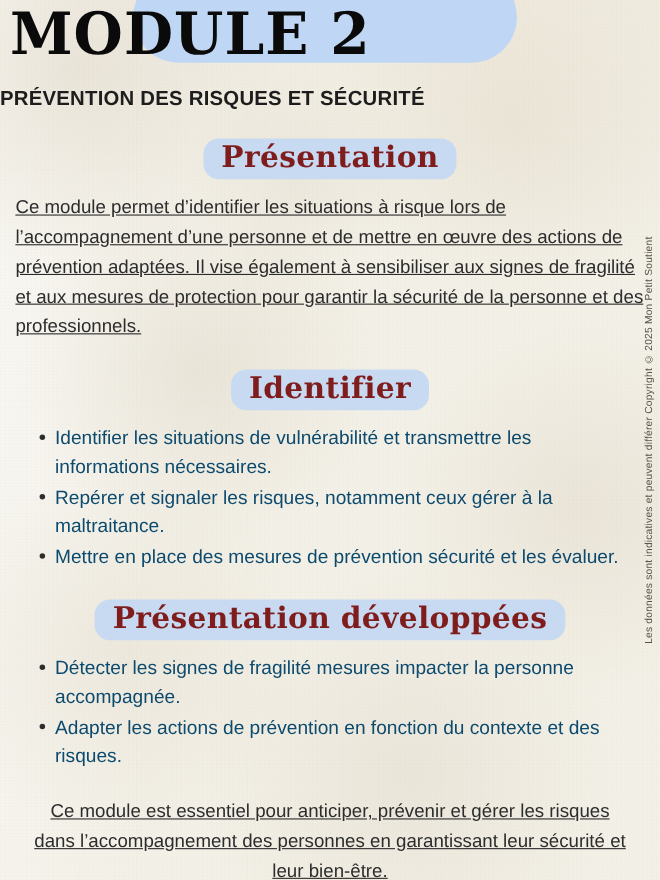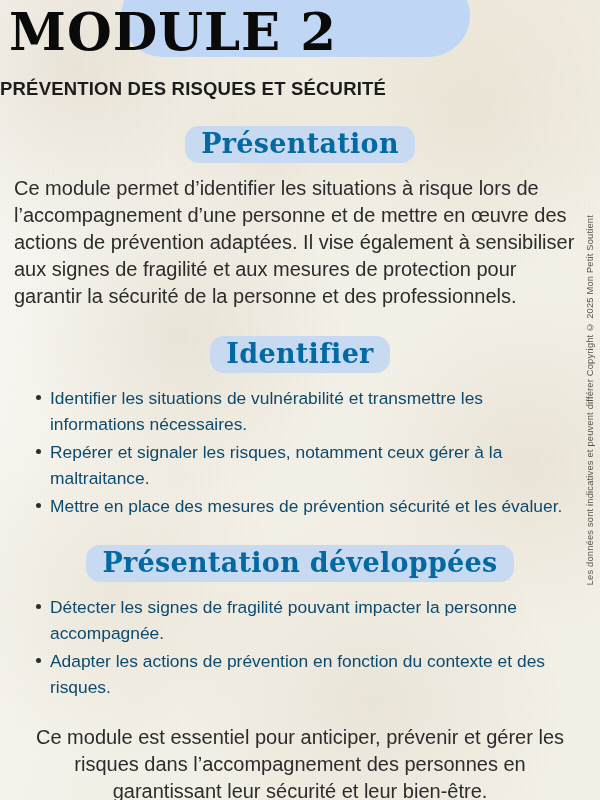--- a/index.html
+++ b/index.html
@@ -106,32 +106,33 @@
     position: relative;
     padding: 4px 16px 6px 16px;
     border-radius: 14px;
     background: #c8d9f2;
   }
   .section-head .hl-text {
     font-family: "DejaVu Serif", "Liberation Serif", serif;
     font-weight: bold;
     font-size: 27px;
     letter-spacing: .3px;
-    color: #0369a1;
+    color: #7f1d1d;
     position: relative;
     z-index: 1;
   }
 
   
   .para {
-    font-size: 20px;
+    font-size: 17px;
     line-height: 27px;
     color: #2c2c2c;
     margin: 12px 14px 0 14px;
     text-align: left;
+    text-decoration: underline;
   }
   .para-center {
     text-align: center;
     margin: 24px 26px 0 26px;
   }
 
   
   ul.bullets {
     margin: 12px 18px 0 18px;
     padding: 0 0 0 20px;
@@ -212,21 +213,21 @@
     <li>Repérer et signaler les risques, notamment ceux gérer à la maltraitance.</li>
     <li>Mettre en place des mesures de prévention sécurité et les évaluer.</li>
   </ul>
 
   <div class="section-head">
     <span class="hl">
       <span class="hl-text">Présentation développées</span>
     </span>
   </div>
   <ul class="bullets">
-    <li>Détecter les signes de fragilité pouvant impacter la personne accompagnée.</li>
+    <li>Détecter les signes de fragilité mesures impacter la personne accompagnée.</li>
     <li>Adapter les actions de prévention en fonction du contexte et des risques.</li>
   </ul>
 
   <p class="para para-center">Ce module est essentiel pour anticiper, prévenir et gérer les risques dans l’accompagnement des personnes en garantissant leur sécurité et leur bien-être.</p>
 
 </div>
 
 <div id="copyright-strip">
   <span class="vtext">Les données sont indicatives et peuvent différer Copyright © 2025 Mon Petit Soutient</span>
 </div>

